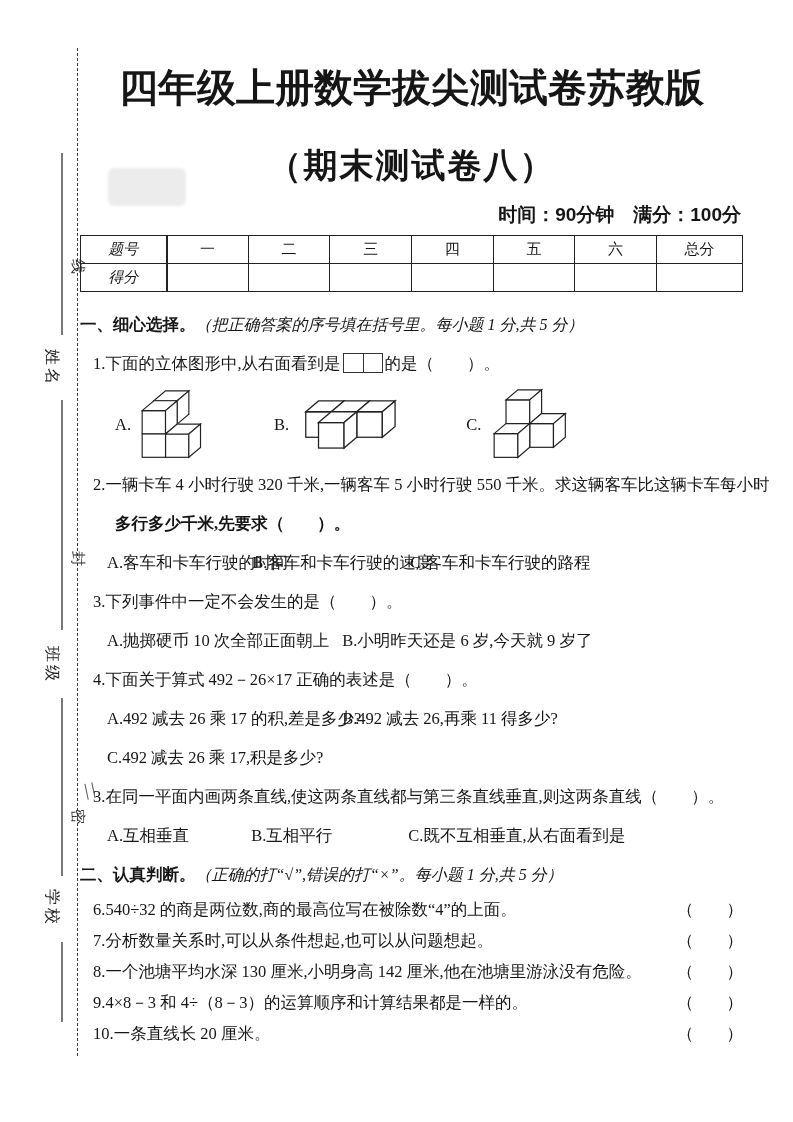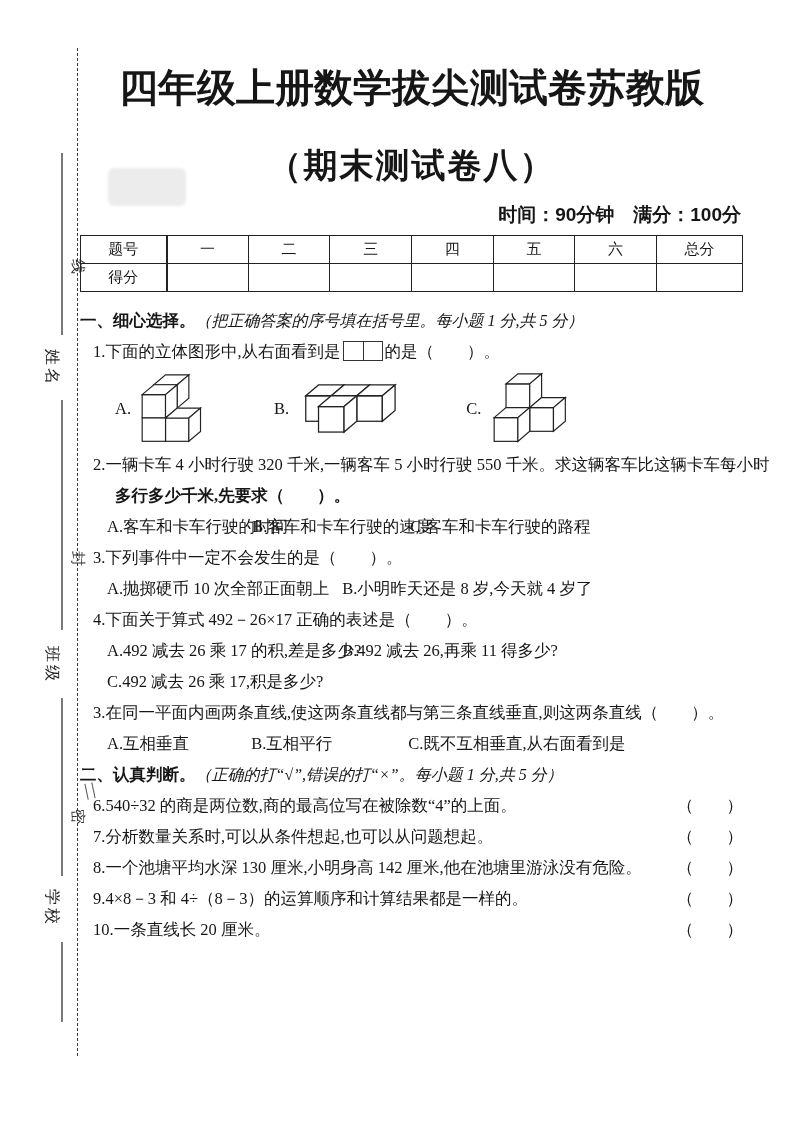--- a/index.html
+++ b/index.html
@@ -25,25 +25,25 @@
 
   
   .sheet { position:absolute; left:80px; top:0; width:663px; }
   .title    { margin-top:64px; text-align:center; font-size:39px; font-weight:bold; line-height:1.25; }
   .subtitle { margin-top:30px; text-align:center; font-size:34px; font-weight:bold; letter-spacing:2px; }
   .meta     { margin-top:13px; text-align:right; font-size:19px; font-weight:bold; padding-right:2px; }
 
   table.score { margin-top:7px; width:100%; border-collapse:collapse; table-layout:fixed;
                 font-size:15px; text-align:center; }
   table.score td { border:1px solid #222; height:28px; }
-  table.score tr td:first-child { width:13%; border-right:2px solid #222; }
+  table.score tr td:first-child { width:13%; border-right:2px solid #222;font-style:italic; }
   table.score tr td:last-child  { width:13%; }
 
   .bodytext { margin-top:13px; }
-  .b   { font-size:16.5px; line-height:31px; white-space:nowrap; }
+  .b   { font-size:16.5px; line-height:39px; white-space:nowrap; }
   .sec-title { font-weight:bold; font-family:"Liberation Sans","DejaVu Sans",sans-serif; }
   .sec-note  { font-style:italic; font-size:16px; }
   .q    { padding-left:13px; }
   .cont { padding-left:35px;font-weight:bold; }
   .opts { padding-left:27px; }
   .opts span { display:inline-block; }
   .q2opts span:nth-child(1){ width:141px; } .q2opts span:nth-child(2){ width:154px; }
   .q3row1 span:nth-child(1){ width:231px; }
   .q4row1 span:nth-child(1){ width:231px; }
   .q5opts span:nth-child(1){ width:140px; } .q5opts span:nth-child(2){ width:153px; }
@@ -174,21 +174,21 @@
     <div class="b cont">多行多少千米,先要求（　　）。</div>
     <div class="b opts q2opts">
       <span>A.客车和卡车行驶的时间</span>
       <span>B.客车和卡车行驶的速度</span>
       <span>C.客车和卡车行驶的路程</span>
     </div>
 
     <div class="b q">3.下列事件中一定不会发生的是（　　）。</div>
     <div class="b opts q3row1">
       <span>A.抛掷硬币 10 次全部正面朝上</span>
-      <span>B.小明昨天还是 8 岁,今天就 4 岁了</span>
+      <span>B.小明昨天还是 6 岁,今天就 9 岁了</span>
     </div>
 
     <div class="b q">4.下面关于算式 492－26×17 正确的表述是（　　）。</div>
     <div class="b opts q4row1">
       <span>A.492 减去 26 乘 17 的积,差是多少?</span>
       <span>B.492 减去 26,再乘 11 得多少?</span>
     </div>
     <div class="b opts">
       <span>C.492 减去 26 乘 17,积是多少?</span>
     </div>

